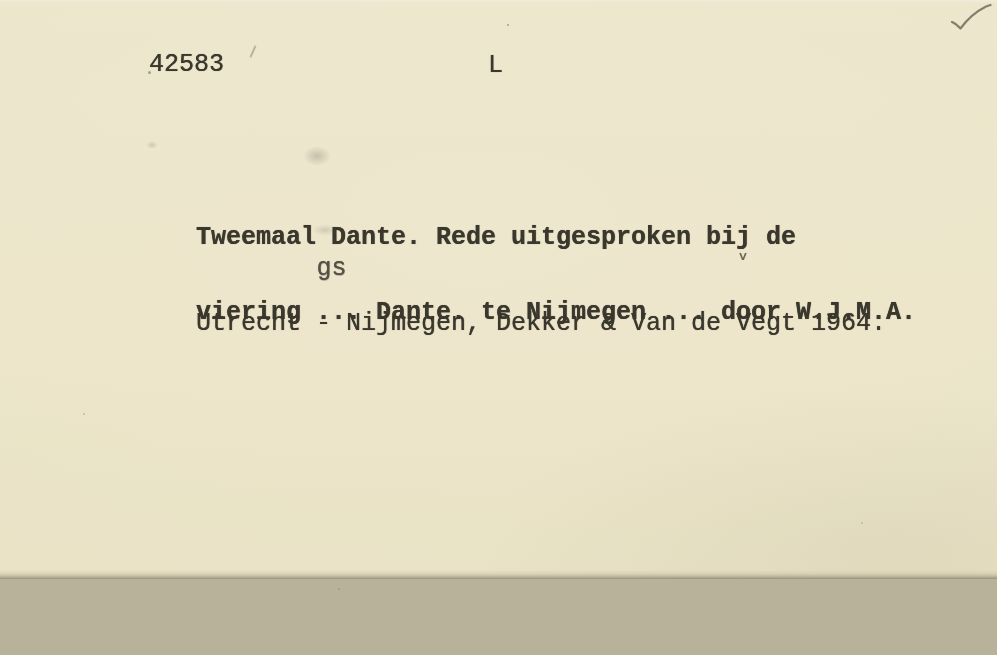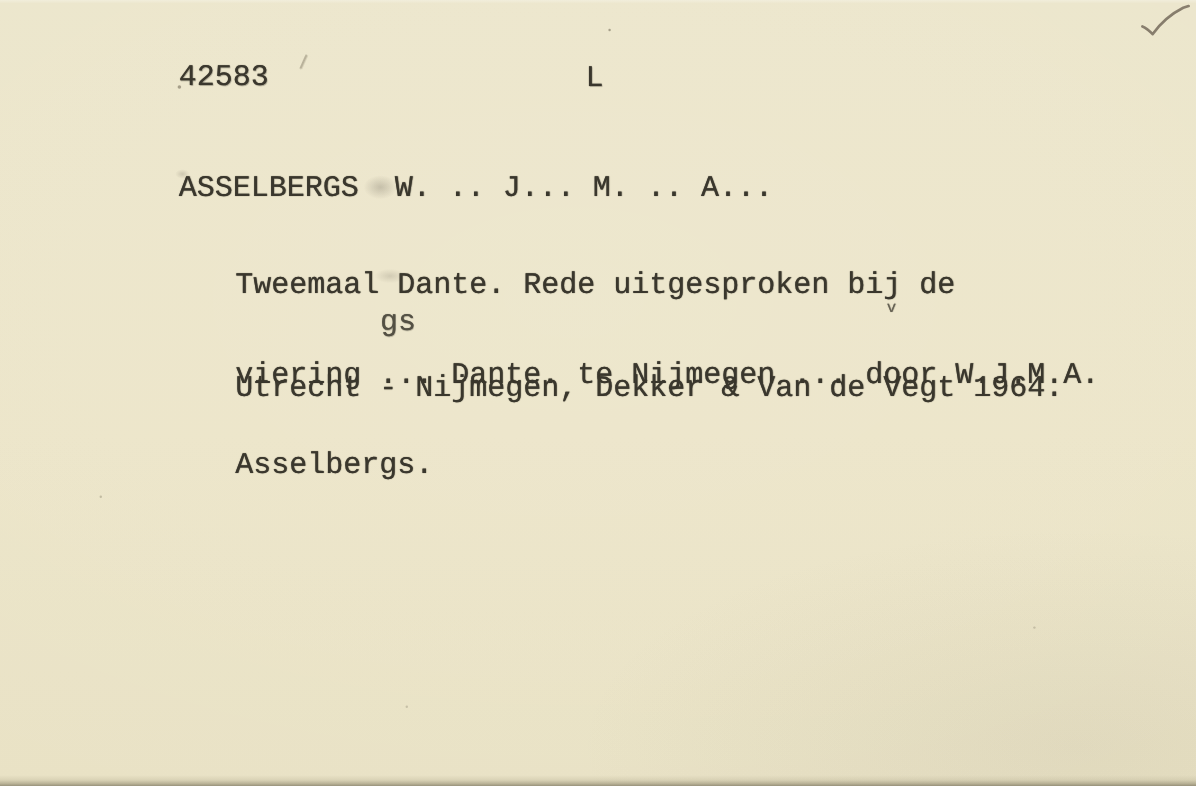--- a/index.html
+++ b/index.html
@@ -7,21 +7,21 @@
     --ink: #3a372d;
     --pencil: #6b6052;
   }
   * { margin: 0; padding: 0; box-sizing: border-box; }
   html, body { width: 997px; height: 655px; overflow: hidden; }
   body { background: #b9b29a; }
 
   .card {
     position: relative;
     width: 997px;
-    height: 655px;
+    height: 579px;
     background:
       radial-gradient(ellipse 140% 120% at 48% 38%, rgba(255,255,255,0.07), rgba(0,0,0,0) 65%),
       radial-gradient(ellipse 60% 40% at 90% 95%, rgba(120,112,88,0.08), rgba(0,0,0,0) 70%),
       linear-gradient(180deg, #ece6cc 0%, #ece5c9 55%, #e9e2c5 100%);
     background-color: var(--paper);
     font-family: "Liberation Mono", "DejaVu Sans Mono", monospace;
     color: var(--ink);
   }
 
   
@@ -45,21 +45,21 @@
     line-height: 25px;
     letter-spacing: 0;
     white-space: pre;
     color: var(--ink);
     text-shadow: 0 0 0.7px rgba(55,52,42,0.85), 0.5px 0.4px 0.6px rgba(55,52,42,0.30);
   }
 
   .catalog-number { left: 149px; top: 52px; }
   .shelf-letter   { left: 488px; top: 53px; }
   .heading        { left: 149px; top: 144px; }
-  .title-block    { left: 196px; top: 175px; }
+  .title-block    { left: 196px; top: 175px; font-weight: bold; }
   .title-block .tline { line-height: 25px; }
   .imprint-block  { left: 196px; top: 261px; }
   .imprint-block .tline { line-height: 26px; }
 
   
   .smudge {
     position: absolute;
     background: radial-gradient(ellipse at center, rgba(108,102,88,0.30), rgba(108,102,88,0) 70%);
     filter: blur(0.6px);
     pointer-events: none;
@@ -112,26 +112,24 @@
 <body>
 
 <div class="card">
 
   <div class="edge-top"></div>
 
   <span class="typed catalog-number">42583</span>
 
   <span class="typed shelf-letter">L</span>
 
-  <div class="typed heading">ASSELBERGS  W. .. J... M. .. A...</div>
 
   <div class="typed title-block">
     <div class="tline">Tweemaal Dante. Rede uitgesproken bij de</div>
     <div class="tline">viering ... Dante. te Nijmegen ... door W.J.M.A.</div>
-    <div class="tline">Asselbergs.</div>
   </div>
 
   <div class="typed imprint-block">
     <div class="tline">Utrecht - Nijmegen, Dekker &amp; Van de Vegt 1964.</div>
   </div>
 
   <span class="typed overstrike-gs">gs</span>
   <span class="typed vegt-mark">v</span>
 
   <div class="smudge smudge-heading"></div>

